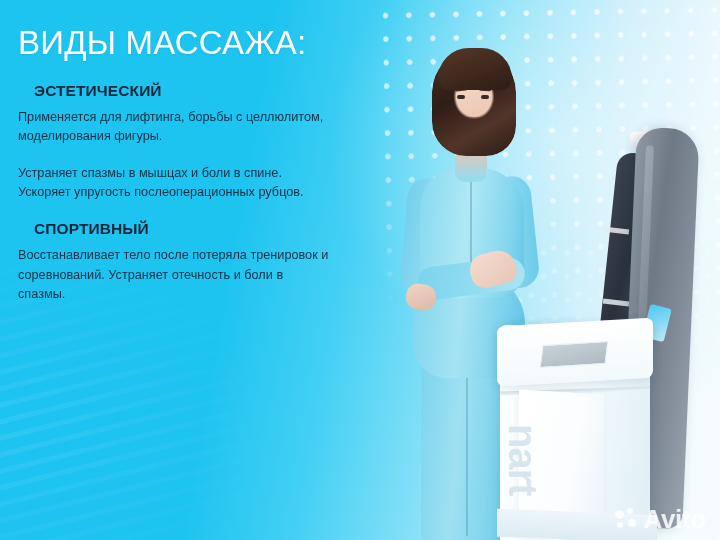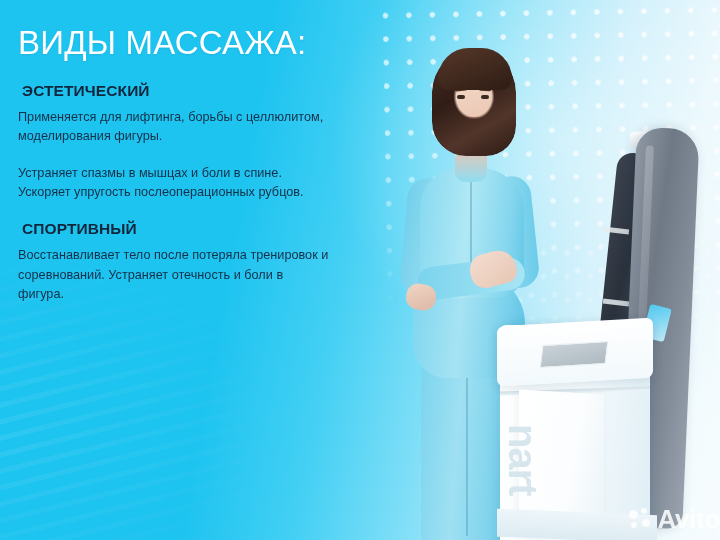--- a/index.html
+++ b/index.html
@@ -240,34 +240,34 @@
     line-height:1.02;
     margin:0 0 22px 0;
     text-shadow:0 1px 2px rgba(0,90,130,.12);
   }
   .section{margin:0 0 17px 0;}
   .sec-head{
     color:#10263c;
     font-size:15.5px;
     font-weight:700;
     letter-spacing:.1px;
-    margin:0 0 8px 4px;
+    margin:0 0 8px 16px;
   }
   .sec-body{
     color:#15304a;
     font-size:12.7px;
     line-height:19.6px;
     margin:0;
     max-width:378px;
   }
   .sec-body span{display:block;}
 
   
   .avito{
-    position:absolute;right:0;bottom:8px;
+    position:absolute;right:14px;bottom:8px;
     display:flex;align-items:center;gap:5px;
     opacity:.9;
   }
   .avito-dots{position:relative;width:23px;height:22px;}
   .avito-dots i{position:absolute;display:block;border-radius:50%;background:#ffffff;opacity:.92;}
   .ad1{width:9px;height:9px;left:0;top:2px;}
   .ad2{width:6px;height:6px;left:12px;top:0;}
   .ad3{width:6px;height:6px;left:2px;top:14px;}
   .ad4{width:8px;height:8px;left:13px;top:11px;}
   .avito-word{
@@ -348,21 +348,21 @@
         <span>Устраняет спазмы в мышцах и боли в спине.</span>
         <span>Ускоряет упругость послеоперационных рубцов.</span>
       </p>
     </div>
 
     <div class="section">
       <div class="sec-head">СПОРТИВНЫЙ</div>
       <p class="sec-body">
         <span>Восстанавливает тело после потеряла тренировок и</span>
         <span>соревнований. Устраняет отечность и боли в</span>
-        <span>фигура.</span>
+        <span>спазмы.</span>
       </p>
     </div>
   </div>
 
   <div class="avito">
     <span class="avito-dots">
       <i class="ad1"></i>
         <i class="ad2"></i>
         <i class="ad3"></i>
         <i class="ad4"></i>

